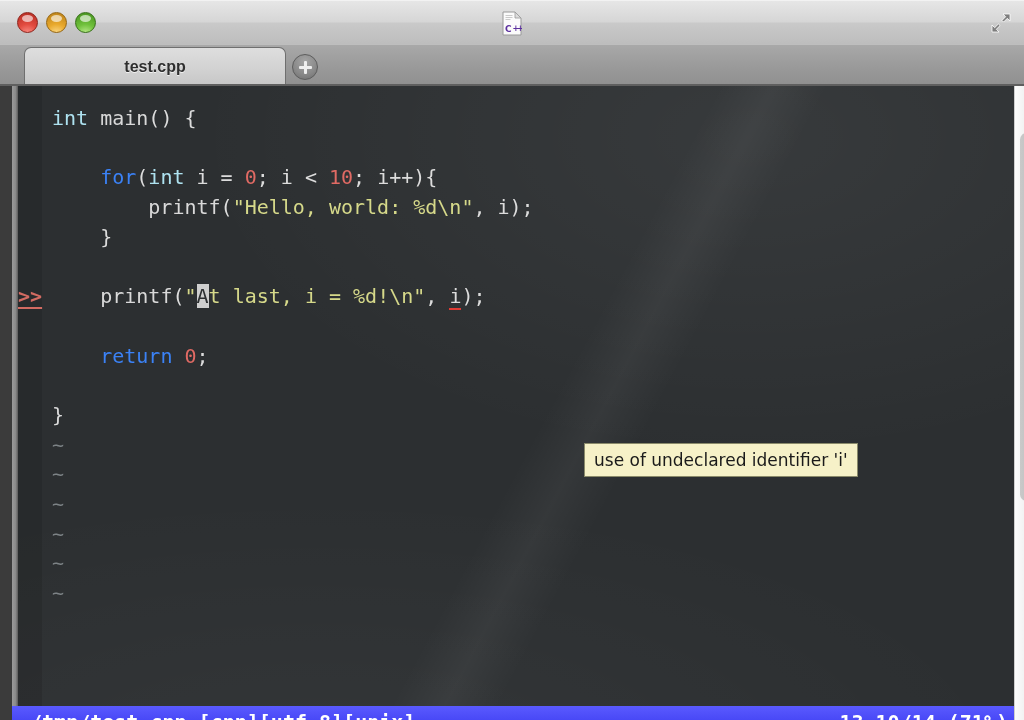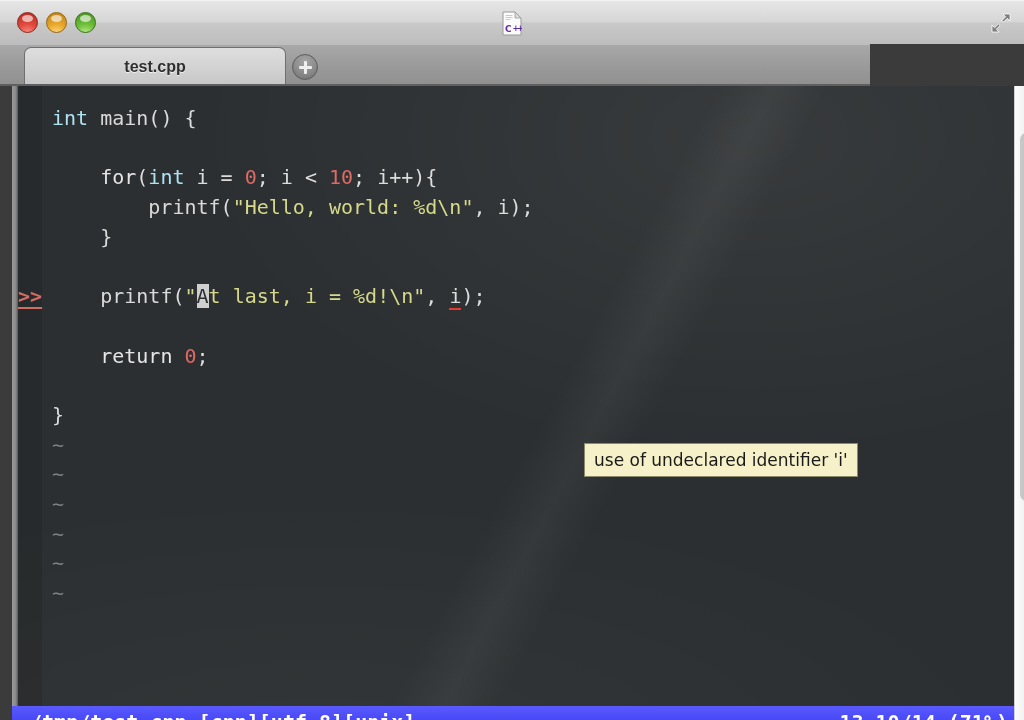--- a/index.html
+++ b/index.html
@@ -86,21 +86,21 @@
     position: absolute;
     right: 8px; top: 7px;
     width: 30px; height: 30px;
     display: flex; align-items: center; justify-content: center;
   }
 
   
   #tabbar {
     position: absolute;
     left: 0; top: 44px;
-    width: 870px; height: 42px;
+    width: 1024px; height: 42px;
     background: linear-gradient(180deg, #a9a9a9 0%, #9b9b9b 50%, #8f8f8f 100%);
     box-shadow: inset 0 1px 0 rgba(255,255,255,0.25);
     box-sizing: border-box;
     text-align: center;
   }
   #tabbar::after {
     content: "";
     position: absolute;
     left: 0; bottom: 0; width: 100%; height: 2px;
     background: #5f5f5f;
@@ -195,21 +195,21 @@
     position: absolute;
     left: 6px; top: 0;
     color: #d26b62;
     font-weight: bold;
     text-decoration: underline;
     text-underline-offset: 4px;
   }
   .tilde { color: #7d8386; padding-left: 40px; }
 
   .kw      { color: #aee2f0; }
-  .kw2     { color: #e5e5e5; }
+  .kw2     { color: #3b82f6; }
   .fn      { color: #d9d9d9; }
   .str     { color: #d6d98a; }
   .num     { color: #e06a64; }
   .plain   { color: #dcdcdc; }
   .err2    { color: #dcdcdc; border-bottom: 2px solid #e03b34; }
   .cursor  { background: #cfcfcf; color: #2c2f31; }
 
   
   #tooltip {
     position: absolute;

